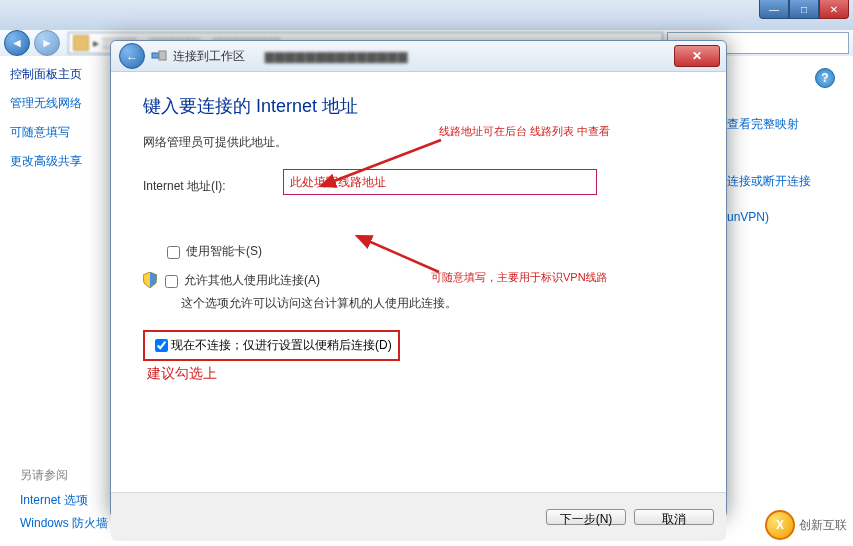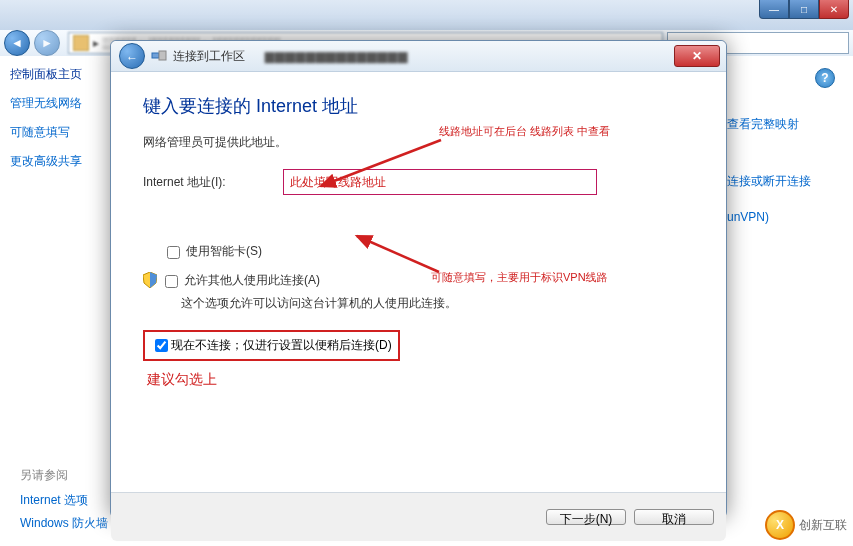--- a/index.html
+++ b/index.html
@@ -94,21 +94,21 @@
     position:absolute; right:6px; top:4px;
     width:44px;height:20px;
     background: linear-gradient(#e98a8a,#c83232);
     border:1px solid #8a2020; border-radius:3px;
     color:white; display:flex;align-items:center;justify-content:center;
     font-size:12px; font-weight:bold;
   }
   .wizard-body { padding: 22px 32px 0 32px; position:relative; height:calc(100% - 30px - 48px); }
   .wizard-heading { color:#003399; font-size:18px; margin-bottom:16px;}
   .wizard-sub { color:#333; margin-bottom:18px;}
-  .form-row { display:flex; align-items:center; margin-bottom:14px;}
+  .form-row { display:flex; align-items:flex-end; margin-bottom:14px;}
   .form-row label { width:140px; color:#333;}
   .form-row input.text {
     width:300px; height:24px; border:1px solid #be185d; padding:0 6px; font-size:12px;
     font-family:inherit;
   }
   .form-row input.text.red-text { color:#d02020; }
   .check-row { display:flex; align-items:flex-start; margin-top:26px; color:#333;}
   .check-row input { margin-right:6px;}
   .check-indent { margin-left:20px; }
   .shield { width:14px;height:16px;display:inline-block;margin-right:4px;}
@@ -234,21 +234,21 @@
         </span>
         <input type="checkbox" style="">
         <span>允许其他人使用此连接(A)</span>
       </div>
       <div class="hint-sub">这个选项允许可以访问这台计算机的人使用此连接。</div>
 
       <div class="red-box">
         <input type="checkbox" checked="" style="">
         <span>现在不连接；仅进行设置以便稍后连接(D)</span>
       </div>
-      <div class="red-note" style="margin-top:10px;margin-left:4px">建议勾选上</div>
+      <div class="red-note" style="margin-top:4px;margin-left:4px">建议勾选上</div>
 
       
       <div class="annotation" style="left:328px; top:52px;">线路地址可在后台 线路列表 中查看</div>
       <div class="annotation" style="left:320px; top:198px;">可随意填写，主要用于标识VPN线路</div>
 
       <svg class="arrow" style="left:200px;top:64px" width="140" height="60">
         <defs>
             <marker id="ah1" markerWidth="8" markerHeight="8" refX="6" refY="3" orient="auto">
               <path d="M0,0 L7,3 L0,6 Z" fill="#d02020"></path>
             </marker>

